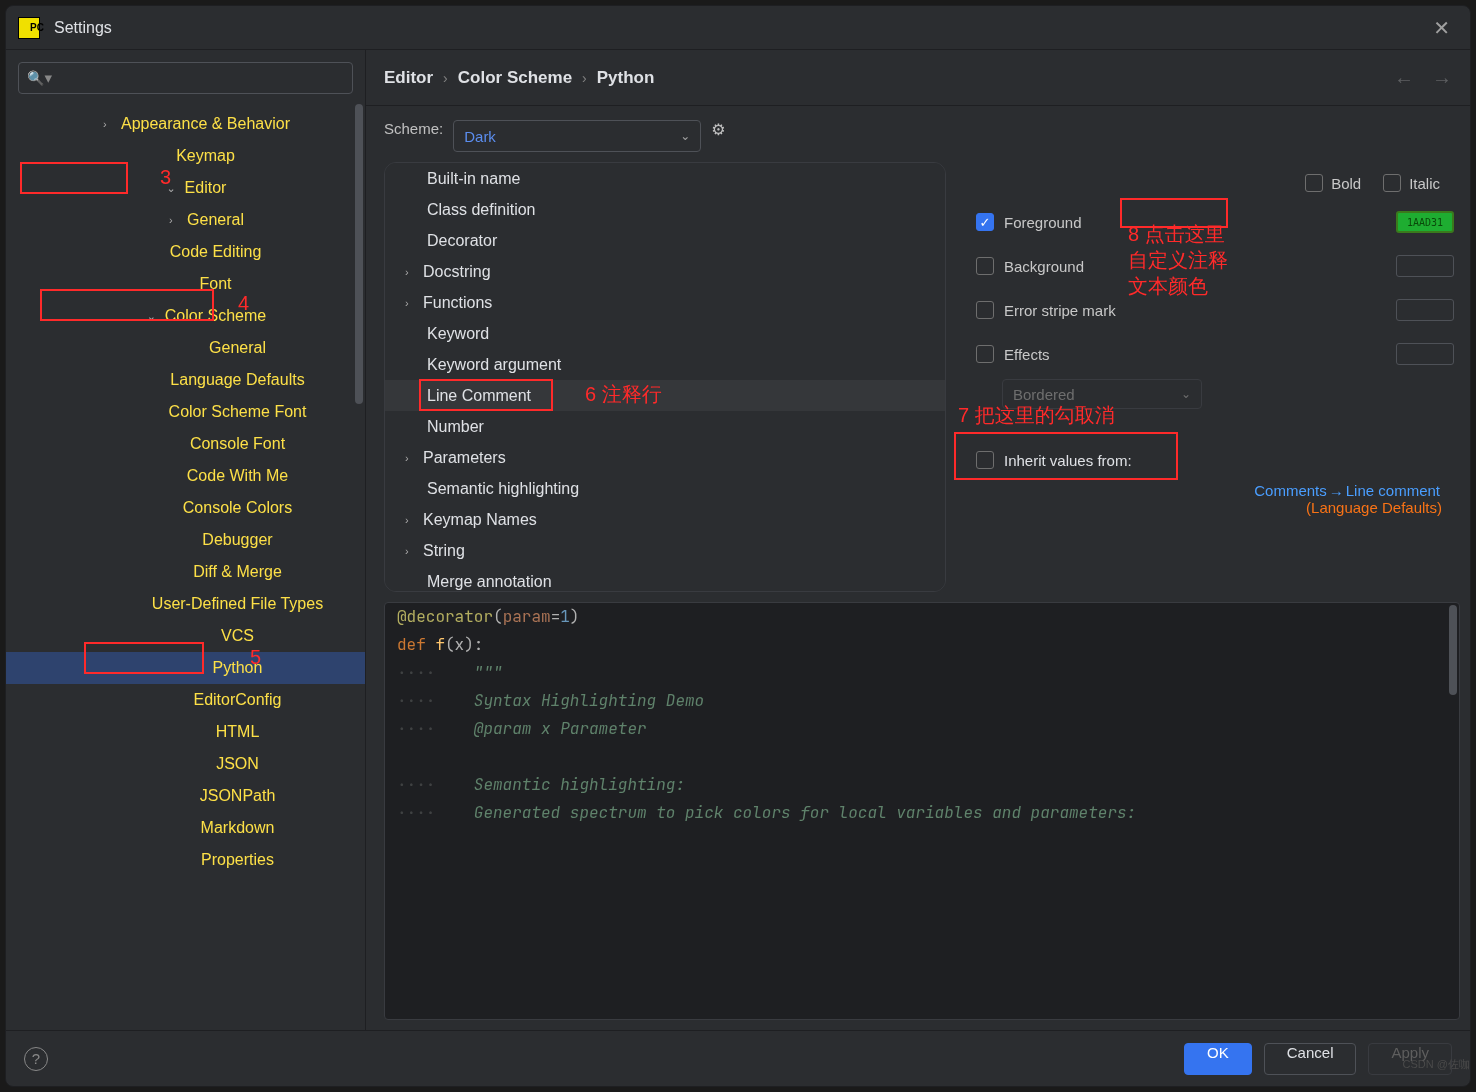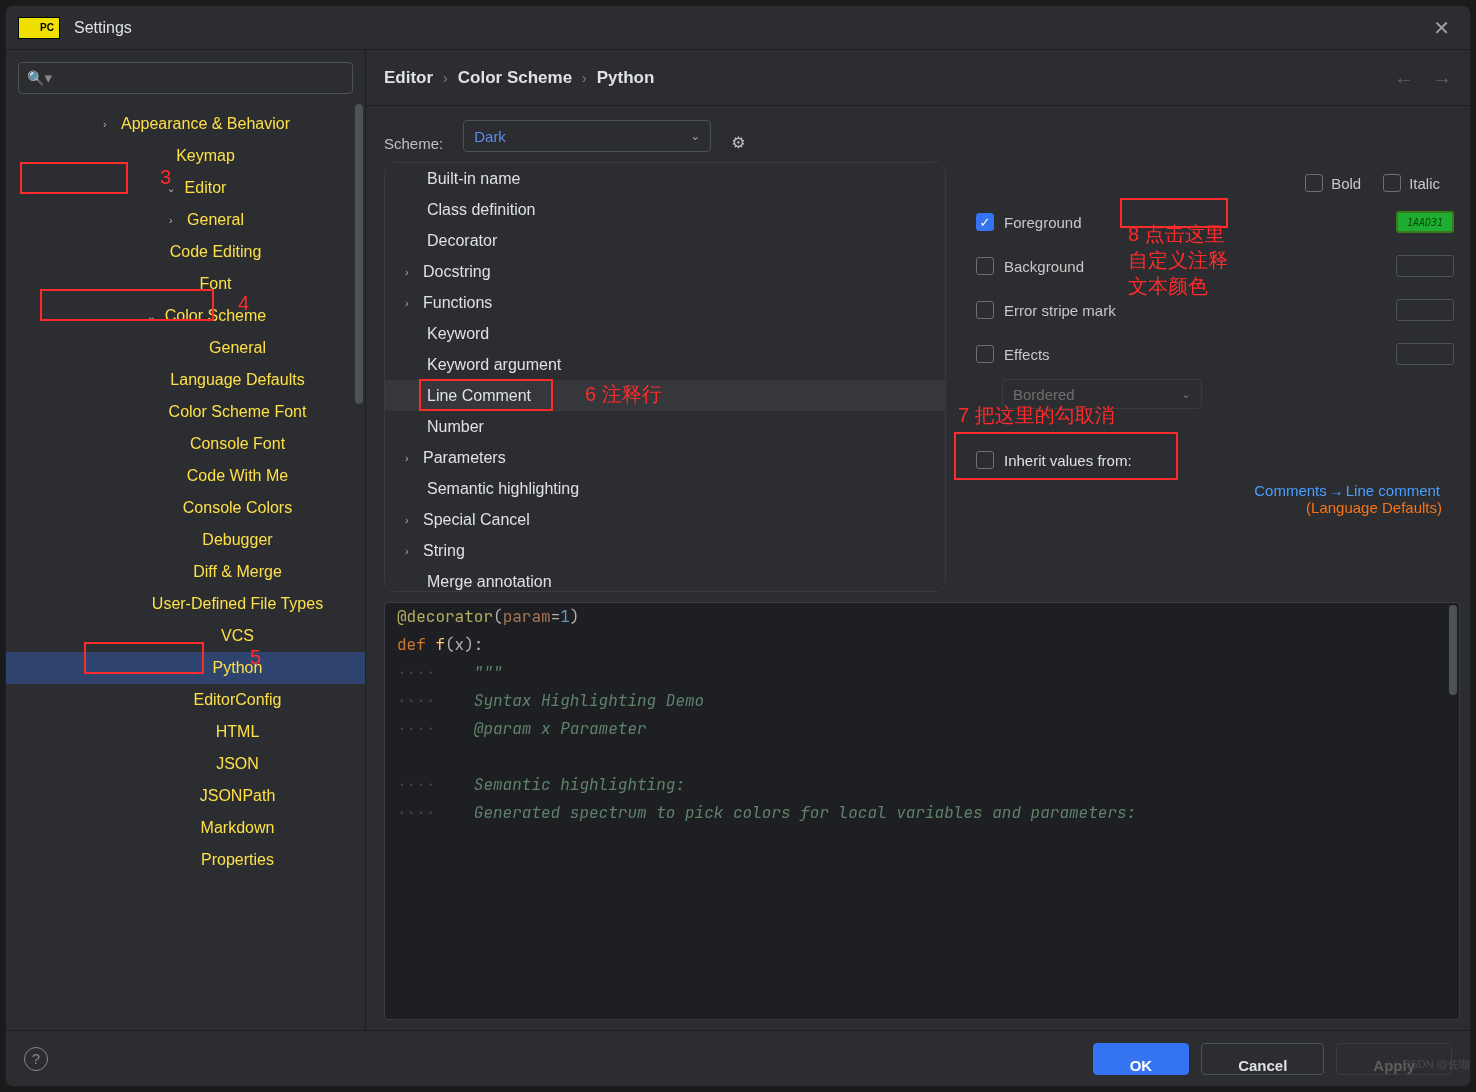--- a/index.html
+++ b/index.html
@@ -1,19 +1,19 @@
 <!DOCTYPE html>
 <html><head>
 <meta charset="utf-8">
 <style>
 * { box-sizing: border-box; margin: 0; padding: 0; }
 body { background: #1a1a1a; font-family: -apple-system, "Segoe UI", sans-serif; font-size: 15px; color: #c8c8c8; width: 1476px; height: 1092px; overflow: hidden; position: relative; }
 .window { position: absolute; top: 5px; left: 5px; right: 5px; bottom: 5px; background: #2b2d30; border: 1px solid #1e1f22; border-radius: 8px; display: flex; flex-direction: column; }
 .titlebar { height: 44px; display: flex; align-items: center; padding: 0 12px; border-bottom: 1px solid #1e1f22; }
-.app-icon { width: 42px; height: 22px; background: #f0e000; border: 1px solid #000; display: flex; align-items: center; justify-content: center; font-size: 10px; font-weight: bold; color: #000; margin-right: 14px; padding-left: 16px; }
+.app-icon { width: 22px; height: 22px; background: #f0e000; border: 1px solid #000; display: flex; align-items: center; justify-content: center; font-size: 10px; font-weight: bold; color: #000; margin-right: 14px; padding-left: 16px; }
 .titlebar-title { font-size: 16px; color: #dfe1e5; }
 .titlebar-close { margin-left: auto; font-size: 20px; color: #a0a0a0; cursor: pointer; padding: 4px 8px; }
 .body { flex: 1; display: flex; overflow: hidden; }
 .sidebar { width: 360px; border-right: 1px solid #1e1f22; display: flex; flex-direction: column; }
 .search-wrap { padding: 12px 12px 8px; }
 .search { background: #2b2d30; border: 1px solid #4e5157; border-radius: 4px; height: 32px; display: flex; align-items: center; padding: 0 8px; color: #888; }
 .search .mag { font-size: 14px; }
 .tree { flex: 1; overflow-y: auto; padding: 6px 0; position: relative; }
 .node { display: flex; align-items: center; height: 32px; padding-left: 20px; cursor: pointer; color: #fde047; font-size: 16px; justify-content: center; }
 .node .arrow { width: 18px; font-size: 11px; color: #ababab; }
@@ -22,50 +22,50 @@
 .node.level3 { padding-left: 86px; }
 .node.noarrow .arrow { visibility: hidden; }
 .node.selected { background: #2e436e; }
 .node.expanded .arrow::before { content: "⌄"; }
 .node.collapsed .arrow::before { content: "›"; }
 .main { flex: 1; display: flex; flex-direction: column; overflow: hidden; }
 .main-header { height: 56px; display: flex; align-items: center; padding: 0 18px; border-bottom: 1px solid #1e1f22; }
 .crumb { font-size: 17px; color: #dfe1e5; font-weight: 600; }
 .crumb-sep { margin: 0 10px; color: #808080; font-size: 14px; }
 .nav-arrows { margin-left: auto; color: #5e6062; font-size: 20px; display: flex; gap: 18px; }
-.scheme-row { padding: 14px 18px 10px; display: flex; align-items: flex-end; gap: 20px; }
+.scheme-row { padding: 14px 18px 10px; display: flex; align-items: flex-start; gap: 10px; }
 .scheme-label { color: #c0c0c0; }
 .scheme-select { background: #2b2d30; border: 1px solid #4e5157; border-radius: 4px; height: 32px; width: 248px; display: flex; align-items: center; padding: 0 10px; color: #5b8dee; }
 .scheme-select .chev { margin-left: auto; color: #a0a0a0; font-size: 12px; }
 .gear { color: #c0c0c0; font-size: 16px; cursor: pointer; }
 .mid-split { display: flex; padding: 0 6px 0 18px; gap: 8px; flex: 0 0 auto; height: 430px; }
 .attr-tree { width: 562px; background: #2b2d30; border: 1px solid #393b40; border-radius: 12px; overflow-y: auto; position: relative; }
 .attr-node { height: 31px; display: flex; align-items: center; padding-left: 42px; color: #dfe1e5; font-size: 16px; cursor: pointer; }
 .attr-node .arrow { width: 18px; font-size: 11px; margin-left: -22px; color: #ababab; }
 .attr-node.selected { background: #35373a; }
 .attr-panel { flex: 1; padding: 4px 10px 0 22px; position: relative; }
 .style-row { display: flex; align-items: center; height: 44px; gap: 10px; }
 .chk { width: 18px; height: 18px; border: 1px solid #6e6e6e; border-radius: 3px; display: inline-flex; align-items: center; justify-content: center; font-size: 13px; color: #fff; }
 .chk.checked { background: #3574f0; border-color: #3574f0; }
-.swatch { width: 58px; height: 22px; border: 1px solid #4e5157; border-radius: 3px; margin-left: auto; font-style: italic; }
+.swatch { width: 58px; height: 22px; border: 1px solid #4e5157; border-radius: 3px; margin-left: auto; }
 .swatch.green { background: #1ead31; border: 2px solid #3a7a1c; position: relative; }
 .swatch.green .hex { position: absolute; inset: 0; font-size: 10px; color: #0a4a0a; display: flex; align-items: center; justify-content: center; font-family: monospace; }
 .effects-select { margin-left: 26px; width: 200px; height: 30px; background: #2b2d30; border: 1px solid #393b40; border-radius: 4px; color: #6e6e6e; display: flex; align-items: center; padding: 0 10px; }
 .effects-select .chev { margin-left: auto; font-size: 12px; }
 .inherit-label { color: #dfe1e5; }
 .link { color: #4a9eff; }
 .link .arrow-r { margin: 0 2px; }
 .sub-label { color: #f97316; text-align: right; margin-right: 12px; }
 .preview { margin: 10px 10px 0 18px; background: #1e1f22; border: 1px solid #393b40; border-radius: 4px; flex: 1; overflow: hidden; padding: 0 12px; font-family: "JetBrains Mono", Consolas, monospace; font-size: 16px; line-height: 28px; position: relative; }
 .pre-line { white-space: pre; }
 .c-decorator { color: #b3ae60; } .c-punct { color: #b0b0b0; } .c-param { color: #aa7355; } .c-num { color: #6897bb; } .c-kw { color: #cc7832; } .c-fn { color: #ffc66d; } .c-docstr { color: #5f826b; font-style: italic; }
 .dots { color: #3f4142; }
 .footer { height: 56px; border-top: 1px solid #1e1f22; display: flex; align-items: center; padding: 0 18px; gap: 12px; }
 .help-icon { width: 24px; height: 24px; border: 1.5px solid #888; border-radius: 50%; display: flex; align-items: center; justify-content: center; color: #888; font-size: 15px; cursor: pointer; }
-.btn { height: 32px; padding: 0 36px; border-radius: 4px; border: 1px solid #4e5157; background: #2b2d30; color: #dfe1e5; display: flex; align-items: flex-end; cursor: pointer; font-weight: bold; }
+.btn { height: 32px; padding: 0 22px; border-radius: 4px; border: 1px solid #4e5157; background: #2b2d30; color: #dfe1e5; display: flex; align-items: flex-start; cursor: pointer; }
 .btn.primary { background: #3574f0; border-color: #3574f0; color: #fff; }
 .btn.disabled { color: #5e5e5e; border-color: #393b40; }
 .spacer { flex: 1; }
 .redbox { position: absolute; border: 2px solid #ff2a2a; pointer-events: none; }
 .redlabel { position: absolute; color: #ff2a2a; font-size: 20px; pointer-events: none; }
 .sb-v { position: absolute; right: 2px; top: 2px; bottom: 2px; width: 8px; }
 .sb-v .thumb { position: absolute; left: 0; right: 0; background: #4e5157; border-radius: 4px; }
 .watermark { position: absolute; right: 6px; bottom: 20px; font-size: 11px; color: #4a4a4a; }
 .bold-italic-row { display: flex; gap: 22px; justify-content: flex-end; padding-right: 14px; height: 34px; align-items: center; }
 </style>
@@ -252,21 +252,21 @@
             </div>
             <div class="attr-node">
               <span class="arrow">›</span>
               <span>Parameters</span>
             </div>
             <div class="attr-node">
               <span>Semantic highlighting</span>
             </div>
             <div class="attr-node">
               <span class="arrow">›</span>
-              <span>Special Cancel</span>
+              <span>Keymap Names</span>
             </div>
             <div class="attr-node">
               <span class="arrow">›</span>
               <span>String</span>
             </div>
             <div class="attr-node">
               <span>Merge annotation</span>
             </div>
             <div class="redbox" style="top:216px;left:34px;width:134px;height:32px"></div>
             <div class="redlabel" style="top:218px;left:200px">6 注释行</div>

